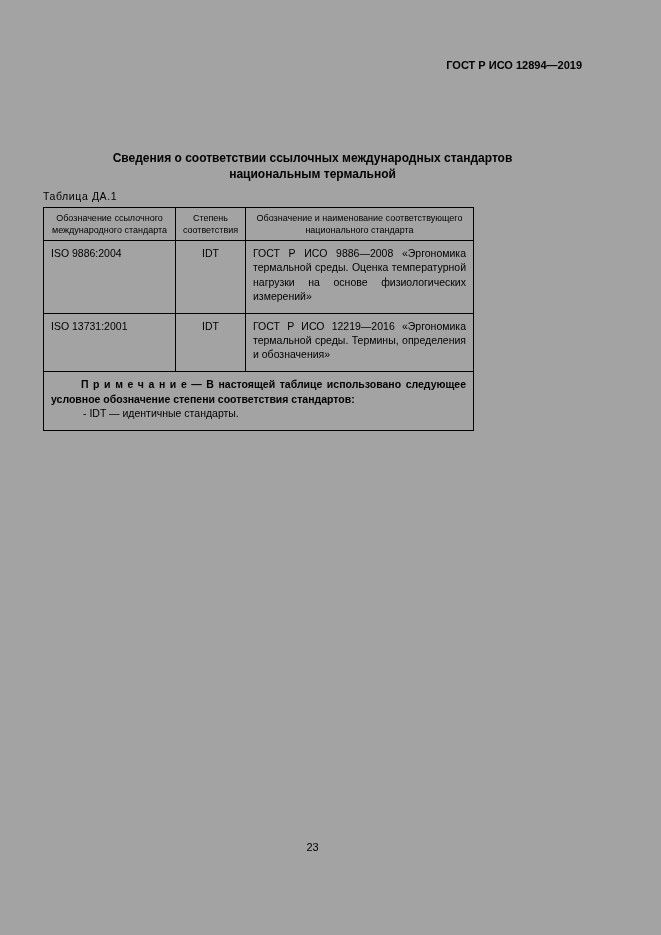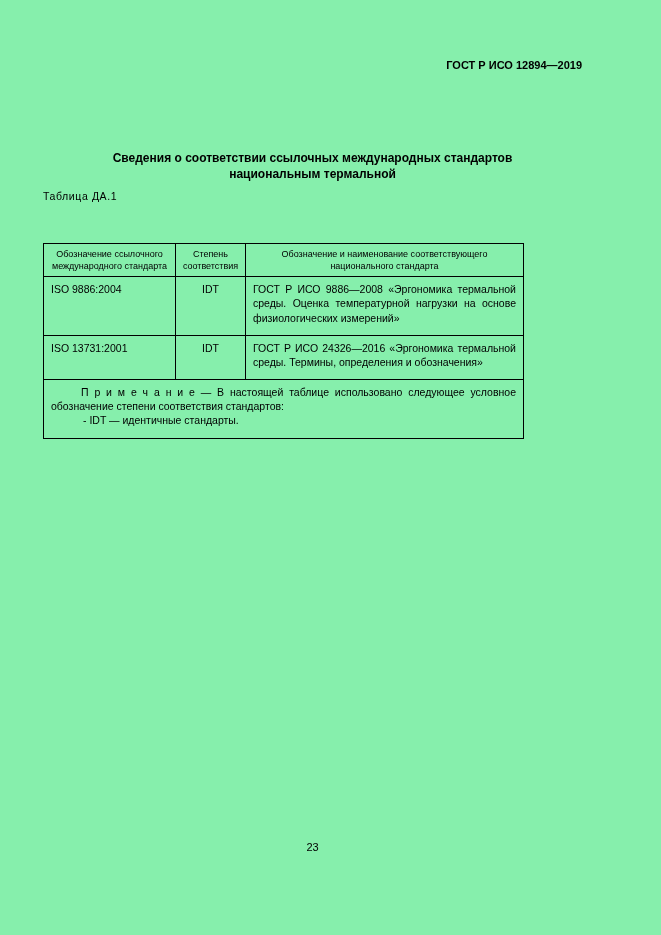--- a/index.html
+++ b/index.html
@@ -3,21 +3,21 @@
 <meta charset="utf-8">
 <style>
   * { margin: 0; padding: 0; box-sizing: border-box; }
   html, body { background: #ffffff; }
   body { font-family: "Liberation Sans", sans-serif; color: #000; }
 
   .page {
     position: relative;
     width: 661px;
     height: 935px;
-    background: #86efac;
+    background: #a3a3a3;
     margin: 0 auto;
     overflow: hidden;
   }
 
   .doc-number {
     position: absolute;
     top: 59px;
     left: 43px;
     width: 539px;
     text-align: right;
@@ -52,25 +52,24 @@
     top: 190px;
     left: 43px;
     font-size: 10.5px;
     letter-spacing: 0.6px;
   }
 
   table.std {
     position: absolute;
     top: 207px;
     left: 43px;
-    width: 481px;
+    width: 431px;
     border-collapse: collapse;
     border: 1px solid #000;
     border-top: 1.5px solid #000;
-    margin-top: 36px;
   }
   table.std th, table.std td {
     border: 1px solid #000;
   }
   table.std th {
     font-size: 9px;
     font-weight: normal;
     text-align: center;
     vertical-align: middle;
     padding: 4px 4px;
@@ -89,20 +88,21 @@
   td.national { text-align: justify; }
 
   td.note-cell {
     padding: 5px 8px 9px 8px;
     font-size: 10.5px;
   }
   .note-p {
     text-indent: 30px;
     text-align: justify;
     line-height: 1.35;
+    font-weight: bold;
   }
   .note-item {
     padding-left: 32px;
     line-height: 1.35;
   }
 
   .page-number {
     position: absolute;
     top: 841px;
     left: 43px;
@@ -144,21 +144,21 @@
     </thead>
     <tbody>
       <tr>
         <td>ISO 9886:2004</td>
         <td class="degree">IDT</td>
         <td class="national">ГОСТ Р ИСО 9886—2008 «Эргономика термальной среды. Оценка температурной нагрузки на основе физиологических измерений»</td>
       </tr>
       <tr>
         <td>ISO 13731:2001</td>
         <td class="degree">IDT</td>
-        <td class="national">ГОСТ Р ИСО 24326—2016 «Эргономика термальной среды. Термины, определения и обозначения»</td>
+        <td class="national">ГОСТ Р ИСО 12219—2016 «Эргономика термальной среды. Термины, определения и обозначения»</td>
       </tr>
       <tr>
         <td class="note-cell" colspan="3">
           <div class="note-p">П р и м е ч а н и е — В настоящей таблице использовано следующее условное обозначение степени соответствия стандартов:</div>
           <div class="note-item">- IDT — идентичные стандарты.</div>
         </td>
       </tr>
     </tbody>
   </table>
 

